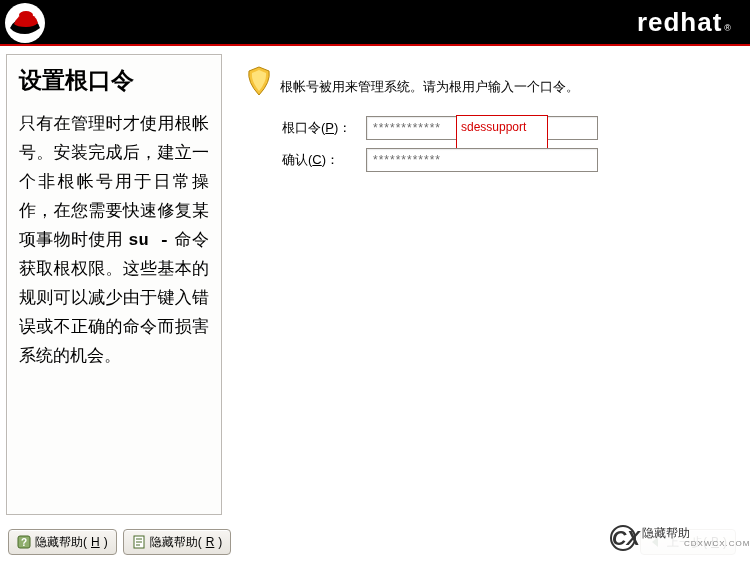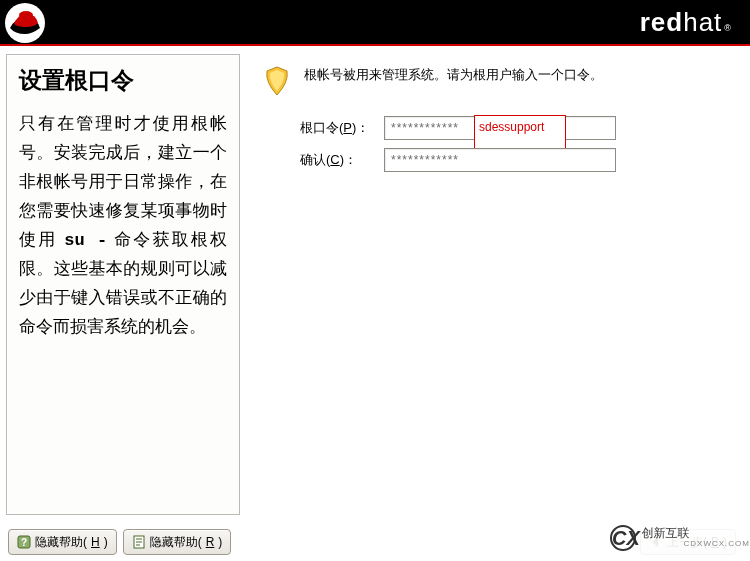--- a/index.html
+++ b/index.html
@@ -23,32 +23,32 @@
   }
   .hat-svg { width: 42px; height: 42px; }
   .wordmark {
     color: #fff;
     font-size: 26px;
     letter-spacing: 1px;
     display: flex;
     align-items: baseline;
   }
   .wordmark .bold { font-weight: 800; }
-  .wordmark .thin { font-weight: 400; }
+  .wordmark .thin { font-weight: 700; }
   .wordmark .dot { font-size: 9px; vertical-align: super; margin-left: 2px; }
 
   .redline { height: 2px; background: #c00; }
 
   .content {
     position: absolute;
     top: 48px; left: 0; right: 0; bottom: 40px;
     display: flex;
   }
   .sidebar {
-    width: 234px;
+    width: 216px;
     margin: 6px;
     border: 1px solid #bdb9b4;
     background: #fdfdfc;
     padding: 10px 12px 12px 12px;
     box-shadow: inset 1px 1px 0 #fff;
   }
   .sidebar h1 {
     font-size: 23px;
     font-weight: 600;
     margin-bottom: 14px;
@@ -61,21 +61,21 @@
     text-align: justify;
   }
   .sidebar p .mono { font-family: "Courier New", monospace; font-weight: bold; }
 
   .main {
     flex: 1;
     padding: 18px 12px 12px 18px;
     font-size: 13px;
     position: relative;
   }
-  .info-row { display: flex; align-items: flex-start; gap: 14px; margin-bottom: 20px; }
+  .info-row { display: flex; align-items: flex-end; gap: 8px; margin-bottom: 20px; }
   .badge { width: 26px; height: 30px; flex-shrink: 0; }
 
   .form-row { display: flex; align-items: center; margin-bottom: 8px; margin-left: 36px; }
   .form-label { width: 84px; font-size: 13px; }
   .form-label .ul { text-decoration: underline; }
 
   .pw-wrap { position: relative; width: 232px; }
   .pw-input {
     width: 232px;
     height: 24px;
@@ -126,21 +126,22 @@
   }
   .btn .ul { text-decoration: underline; }
   .btn-icon { width: 14px; height: 14px; display: inline-block; }
   .spacer { flex: 1; }
 
   .watermark {
     position: absolute;
     right: 0; bottom: 6px;
     width: 140px; height: 34px;
     background: rgba(255,255,255,0.9);
-    display: flex; align-items: center; justify-content: space-between;
+    display: flex; align-items: center; justify-content: flex-start;
+    gap: 6px;
     font-size: 12px;
     color: #333;
     pointer-events: none;
   }
   .watermark .ck {
     font-weight: 900; font-size: 20px; font-style: italic;
     border: 2px solid #333; border-radius: 50%;
     width: 26px; height: 26px; line-height: 22px; text-align: center;
   }
   .watermark .txt { line-height: 1.1; }
@@ -240,16 +241,16 @@
     </span>
     <span>上一步(</span>
       <span class="ul">B</span>
       <span>)</span>
   </button>
 </div>
 
 <div class="watermark">
   <div class="ck">CX</div>
   <div class="txt">
-    <span>创新互联</span>
+    <span>隐藏帮助</span>
     <span class="sub">CDXWCX.COM</span>
   </div>
 </div>
 
 </body></html>

